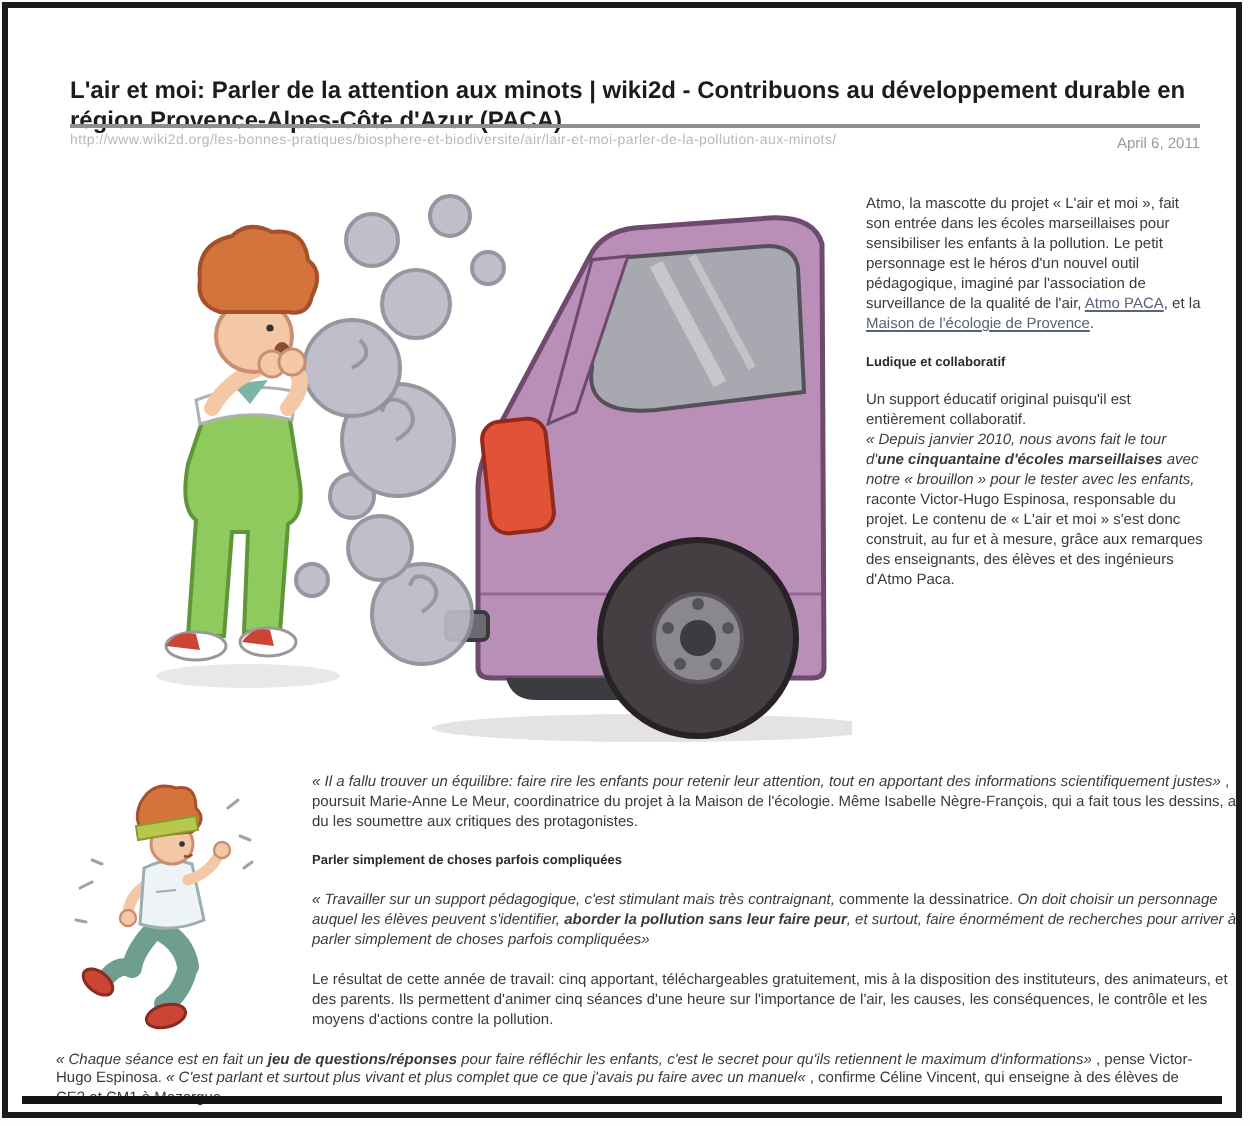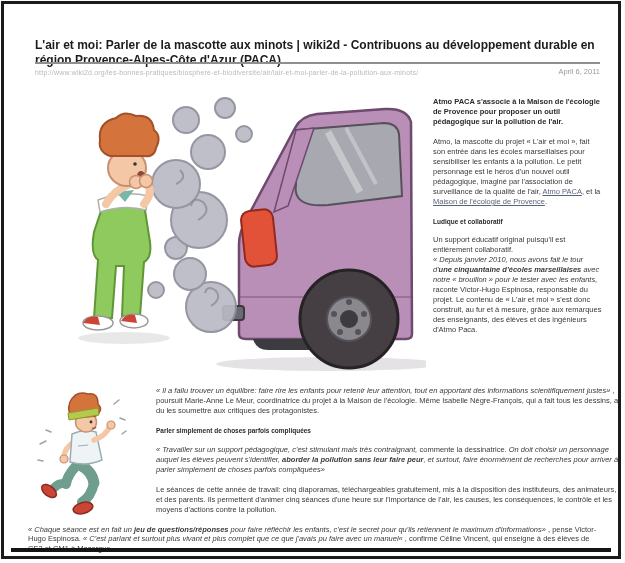--- a/index.html
+++ b/index.html
@@ -10,21 +10,21 @@
   .page-frame{
     position:absolute;left:1px;top:1px;width:620px;height:558px;
     border:3px solid #1b1b1b;background:#ffffff;box-sizing:border-box;
   }
   .abs{position:absolute;}
   .title{
     left:35px;top:30px;width:565px;
     font-size:12px;font-weight:bold;color:#1c1c1c;line-height:15px;letter-spacing:0;
   }
   .title-rule{left:35px;top:62px;width:565px;height:2px;background:#8f8f8f;}
-  .meta-row{left:35px;top:67px;width:565px;display:flex;justify-content:space-between;align-items:flex-end;}
+  .meta-row{left:35px;top:67px;width:565px;display:flex;justify-content:space-between;align-items:flex-start;}
   .url-text{font-size:7px;color:#b9b9b9;letter-spacing:.2px;}
   .date-text{font-size:7.5px;color:#9a9a9a;}
   .main-illustration{left:28px;top:92px;width:398px;height:290px;}
   .right-col{left:433px;top:97px;width:170px;font-size:7.5px;line-height:10px;}
   .para{margin:0 0 10px 0;}
   .lead-para{font-weight:bold;color:#2a2a2a;}
   .subhead{font-size:6.5px;font-weight:bold;color:#2a2a2a;margin:2px 0 8px 0;}
   .small-illustration{left:30px;top:386px;width:108px;height:138px;}
   .mid-text{left:156px;top:386px;width:463px;font-size:7.5px;line-height:10px;}
   .mid-text .subhead{margin:4px 0 9px 0;}
@@ -34,21 +34,21 @@
   .seg-b{font-weight:normal;}
   .seg-bi{font-weight:bold;font-style:italic;margin-top:20px;}
   .seg-link{color:#5a6478;text-decoration:underline;}
   svg{display:block;}
 </style>
 </head>
 <body>
 
 <div class="page-frame"></div>
 
-<h1 class="abs title">L'air et moi: Parler de la mascotte aux minots | wiki2d - Contribuons au développement durable en région Provence-Alpes-Côte d'Azur (PACA)</h1>
+<h1 class="abs title">L'air et moi: Parler de la attention aux minots | wiki2d - Contribuons au développement durable en région Provence-Alpes-Côte d'Azur (PACA)</h1>
 <div class="abs title-rule"></div>
 
 <div class="abs meta-row">
   <span class="url-text">http://www.wiki2d.org/les-bonnes-pratiques/biosphere-et-biodiversite/air/lair-et-moi-parler-de-la-pollution-aux-minots/</span>
   <span class="date-text">April 6, 2011</span>
 </div>
 
 <div class="abs main-illustration">
   <svg width="398" height="290" viewBox="0 0 398 290">
 
@@ -109,21 +109,20 @@
         <ellipse cx="70" cy="231" rx="15" ry="7" fill="#ffffff" stroke="#999999" stroke-width="1.5"></ellipse>
         <path d="M55 231 q5 -8 15 -6 l2 8 Z" fill="#cc4434"></path>
         <ellipse cx="106" cy="229" rx="14" ry="7" fill="#ffffff" stroke="#999999" stroke-width="1.5"></ellipse>
         <path d="M93 229 q5 -8 14 -6 l2 8 Z" fill="#cc4434"></path>
       </g>
     </g>
   </svg>
 </div>
 
 <div class="abs right-col">
-  <p class="para lead-para">Atmo PACA s'associe à la Maison de l'écologie de Provence pour proposer un outil pédagogique sur la pollution de l'air.</p>
   <p class="para"><span>Atmo, la mascotte du projet « L'air et moi », fait son entrée dans les écoles marseillaises pour sensibiliser les enfants à la pollution. Le petit personnage est le héros d'un nouvel outil pédagogique, imaginé par l'association de surveillance de la qualité de l'air, </span><span class="seg-link">Atmo PACA</span><span>, et la </span><span class="seg-link">Maison de l'écologie de Provence</span><span>.</span></p>
   <h3 class="subhead">Ludique et collaboratif</h3>
   <p class="para"><span>Un support éducatif original puisqu'il est entièrement collaboratif.</span><br><span class="seg-i">« Depuis janvier 2010, nous avons fait le tour d'</span><span class="seg-bi">une cinquantaine d'écoles marseillaises</span><span class="seg-i"> avec notre « brouillon » pour le tester avec les enfants,</span><span> raconte Victor-Hugo Espinosa, responsable du projet. Le contenu de « L'air et moi » s'est donc construit, au fur et à mesure, grâce aux </span><span class="seg-b">remarques des enseignants, des élèves et des ingénieurs</span><span> d'Atmo Paca.</span></p>
 </div>
 
 <div class="abs small-illustration">
   <svg width="108" height="138" viewBox="0 0 108 138">
     <g stroke="#9aa4aa" stroke-width="1.5" stroke-linecap="round">
       <path d="M10 58 l6 -3"></path>
         <path d="M16 44 l5 2"></path>
@@ -151,18 +150,18 @@
       <circle cx="61" cy="36" r="1.4" fill="#333"></circle>
       <path d="M62 42 q3 1 4 -1" stroke="#8a4a3a" stroke-width="1.2" fill="none"></path>
     </g>
   </svg>
 </div>
 
 <div class="abs mid-text">
   <p class="para"><span class="seg-i">« Il a fallu trouver un équilibre: faire rire les enfants pour retenir leur attention, tout en apportant des informations scientifiquement justes»</span><span> , poursuit Marie-Anne Le Meur, coordinatrice du projet à la Maison de l'écologie. Même </span><span class="seg-b">Isabelle Nègre-François</span><span>, qui a fait tous les dessins, a du les soumettre aux critiques des protagonistes.</span></p>
   <h3 class="subhead">Parler simplement de choses parfois compliquées</h3>
   <p class="para"><span class="seg-i">« Travailler sur un support pédagogique, c'est stimulant mais très contraignant,</span><span> commente la dessinatrice. </span><span class="seg-i">On doit choisir un personnage auquel les élèves peuvent s'identifier, </span><span class="seg-bi">aborder la pollution sans leur faire peur</span><span class="seg-i">, et surtout, faire énormément de recherches pour arriver à parler simplement de choses parfois compliquées»</span></p>
-  <p class="para"><span>Le séances de cette année de travail: </span><span class="seg-b">cinq diaporamas, téléchargeables gratuitement</span><span>, mis à la disposition des instituteurs, des animateurs, et des parents. Ils permettent d'animer cinq séances d'une heure sur l'importance de l'air, les causes, les conséquences, le contrôle et les moyens d'actions contre la pollution.</span></p>
+  <p class="para"><span>Le résultat de cette année de travail: </span><span class="seg-b">cinq apportant, téléchargeables gratuitement</span><span>, mis à la disposition des instituteurs, des animateurs, et des parents. Ils permettent d'animer cinq séances d'une heure sur l'importance de l'air, les causes, les conséquences, le contrôle et les moyens d'actions contre la pollution.</span></p>
 </div>
 
 <p class="abs bottom-para"><span class="seg-i">« Chaque séance est en fait un </span><span class="seg-bi">jeu de questions/réponses</span><span class="seg-i"> pour faire réfléchir les enfants, c'est le secret pour qu'ils retiennent le maximum d'informations»</span><span> , pense Victor-Hugo Espinosa. </span><span class="seg-i">« C'est parlant et surtout plus vivant et plus complet que ce que j'avais pu faire avec un manuel«</span><span> , confirme Céline Vincent, qui enseigne à des élèves de CE2 et CM1 à Mazargue.</span></p>
 
 <div class="abs bottom-rule"></div>
 
 </body></html>

